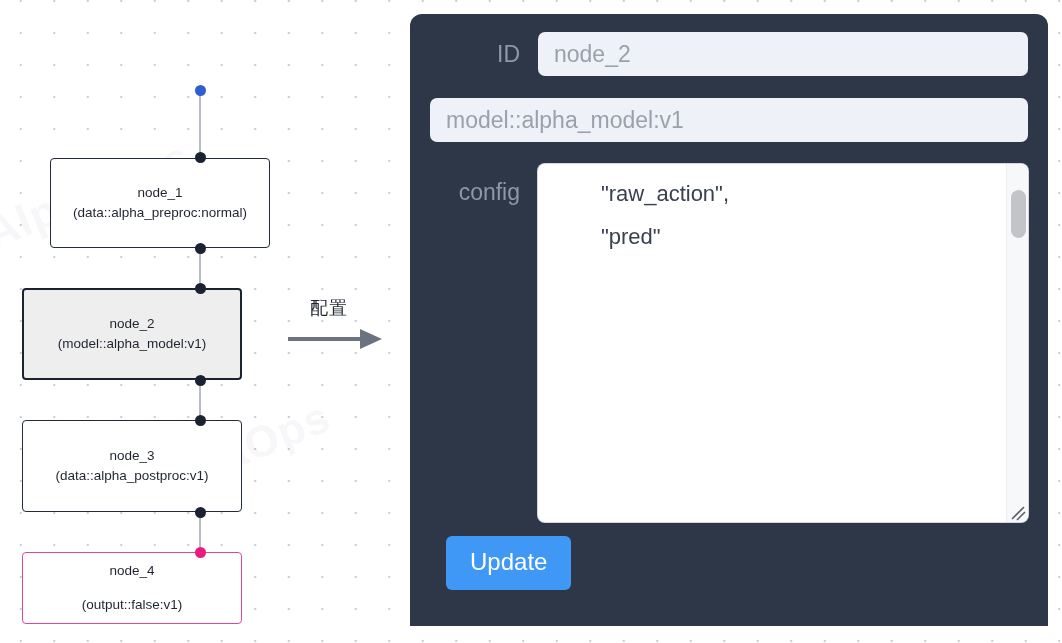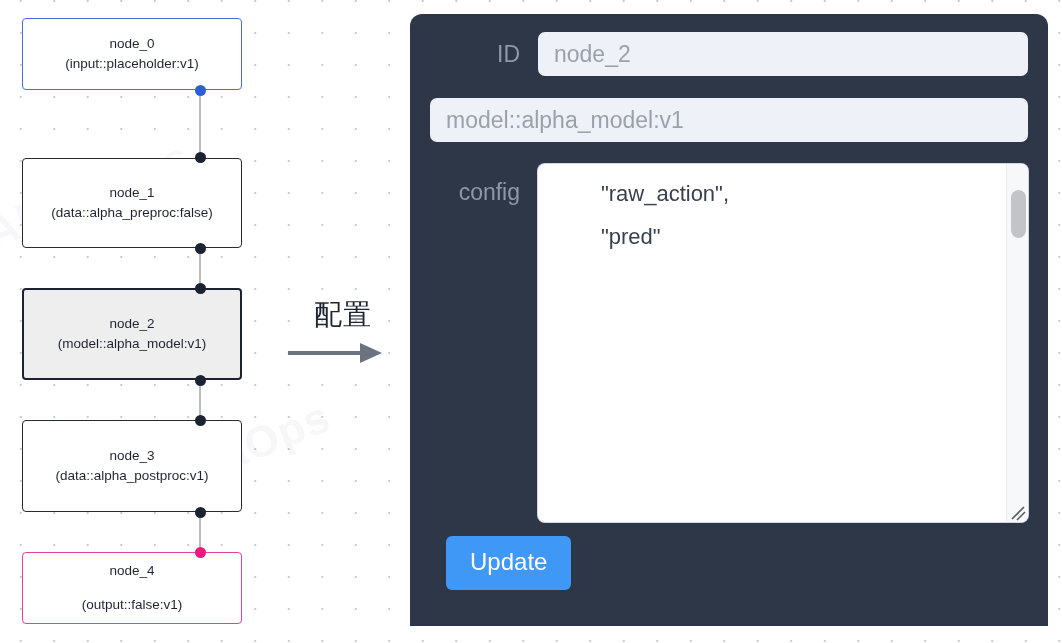--- a/index.html
+++ b/index.html
@@ -67,21 +67,21 @@
     padding: 4px 8px;
   }
   .node .nline { display: block; width: 100%; word-break: break-all; }
 
   .node--input    { border-color: #4a6fd8; }
   .node--selected { background: #eeeeee; border-color: #1c2330; border-width: 2px; }
   .node--output   { border-color: #e1449a; }
 
   
   #node0 { top: 18px;  height: 72px; }
-  #node1 { top: 158px; height: 90px; }
+  #node1 { top: 158px; height: 90px; margin-left: 28px; }
   #node2 { top: 288px; height: 92px; }
   #node3 { top: 420px; height: 92px; }
   #node4 { top: 552px; height: 72px; gap: 14px; }
 
   
   .handle {
     position: absolute;
     width: 11px; height: 11px;
     border-radius: 50%;
     background: #1b2330;
@@ -97,25 +97,25 @@
     left: 50%;
     margin-left: -1px;
     width: 2px;
     background: #b9bcc4;
     z-index: 1;
   }
 
   
   .arrow-group { position: absolute; left: 286px; top: 296px; z-index: 3; }
   .arrow-label {
-    font-size: 28px;
+    font-size: 18px;
     color: #1e2430;
     font-family: "DejaVu Sans", sans-serif;
     letter-spacing: 1px;
-    text-align: right;
+    text-align: center;
     width: 86px;
   }
   .arrow-svg { display: block; margin-top: 4px; }
 
   
   .panel {
     position: absolute;
     left: 410px;
     top: 14px;
     width: 638px;
@@ -238,29 +238,25 @@
     <div class="wm-text wm-d">AlphaOps</div>
   </div>
 
   <div class="flow">
 
     <div class="edge" style="top:90px;  height:68px;"></div>
     <div class="edge" style="top:248px; height:40px;"></div>
     <div class="edge" style="top:380px; height:40px;"></div>
     <div class="edge" style="top:512px; height:40px;"></div>
 
-    <div class="node node--input" id="node0">
-      <span class="nline">node_0</span>
-      <span class="nline">(input::placeholder:v1)</span>
-    </div>
     <div class="handle handle--blue" style="top:85px;"></div>
 
     <div class="node" id="node1">
       <span class="nline">node_1</span>
-      <span class="nline">(data::alpha_preproc:false)</span>
+      <span class="nline">(data::alpha_preproc:normal)</span>
     </div>
     <div class="handle" style="top:152px;"></div>
     <div class="handle" style="top:243px;"></div>
 
     <div class="node node--selected" id="node2">
       <span class="nline">node_2</span>
       <span class="nline">(model::alpha_model:v1)</span>
     </div>
     <div class="handle" style="top:283px;"></div>
     <div class="handle" style="top:375px;"></div>

